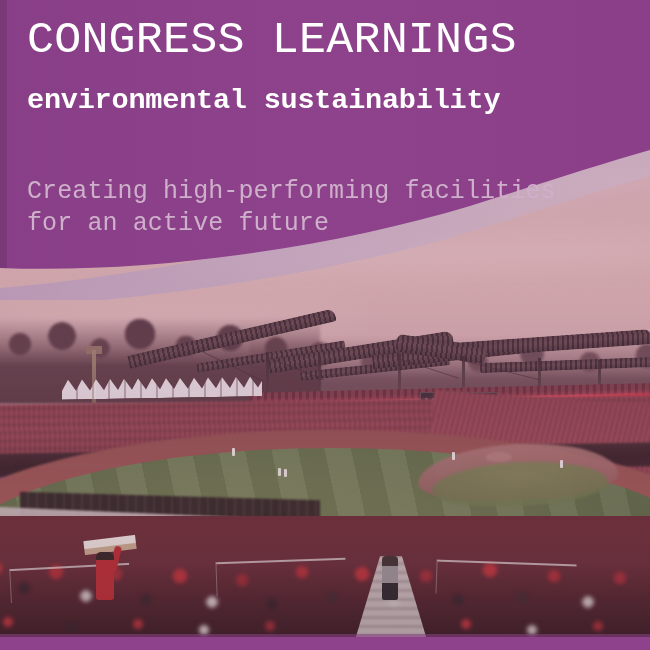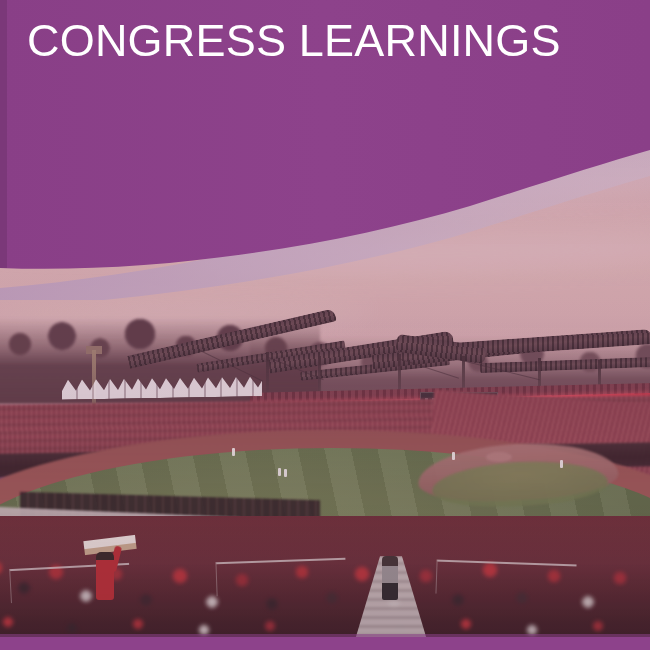--- a/index.html
+++ b/index.html
@@ -340,21 +340,21 @@
   }
 
   
   .headerwrap {
     position:absolute; left:0; top:0; width:650px; height:300px;
     pointer-events:none;
   }
   .headerwrap svg { display:block; }
 
   .header-text {
-    position:absolute; left:0; top:0; width:564px; height:300px;
+    position:absolute; left:0; top:0; width:564px; height:300px;font-family:Liberation Mono, monospace;
   }
   .kicker {
     position:absolute; left:27px; top:16px;
     font-size:45px; line-height:50px;
     font-weight:300; letter-spacing:.2px;
     color:#ffffff;
     white-space:nowrap;
   }
   .headline {
     position:absolute; left:27px; top:84px;
@@ -495,21 +495,26 @@
       <path d="M0,0 L650,0 L650,150 C600,164 540,184 470,206
                C330,248 150,274 0,268 Z" fill="url(#pg)"></path>
     </svg>
 
     <div class="leftedge"></div>
 
     <div class="header-text">
       <div class="kicker">CONGRESS LEARNINGS</div>
 
       <div class="headline">
+        <div>environmental sustainability</div>
       </div>
 
+      <div class="tagline">
+        <div>Creating high-performing facilities</div>
+        <div>for an active future</div>
+      </div>
     </div>
   </div>
 
   <div class="bottombar-sheen"></div>
   <div class="bottombar"></div>
 
 </div>
 
 </body></html>

